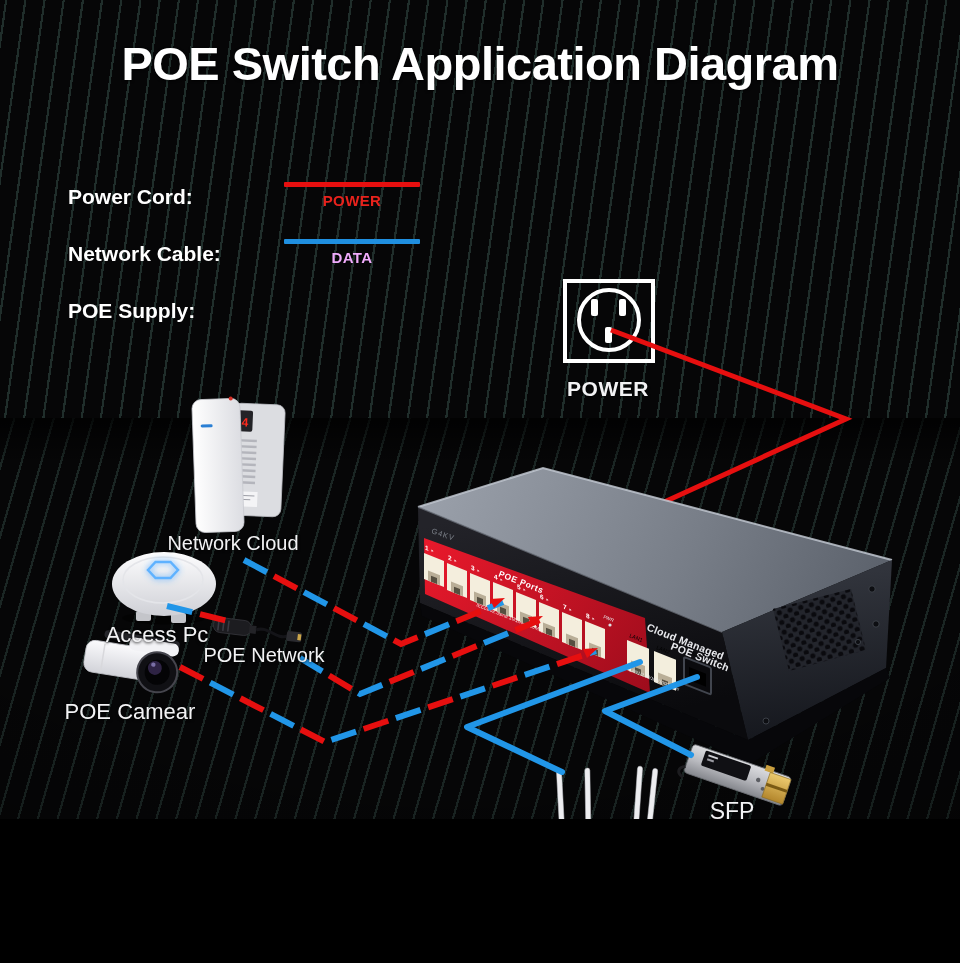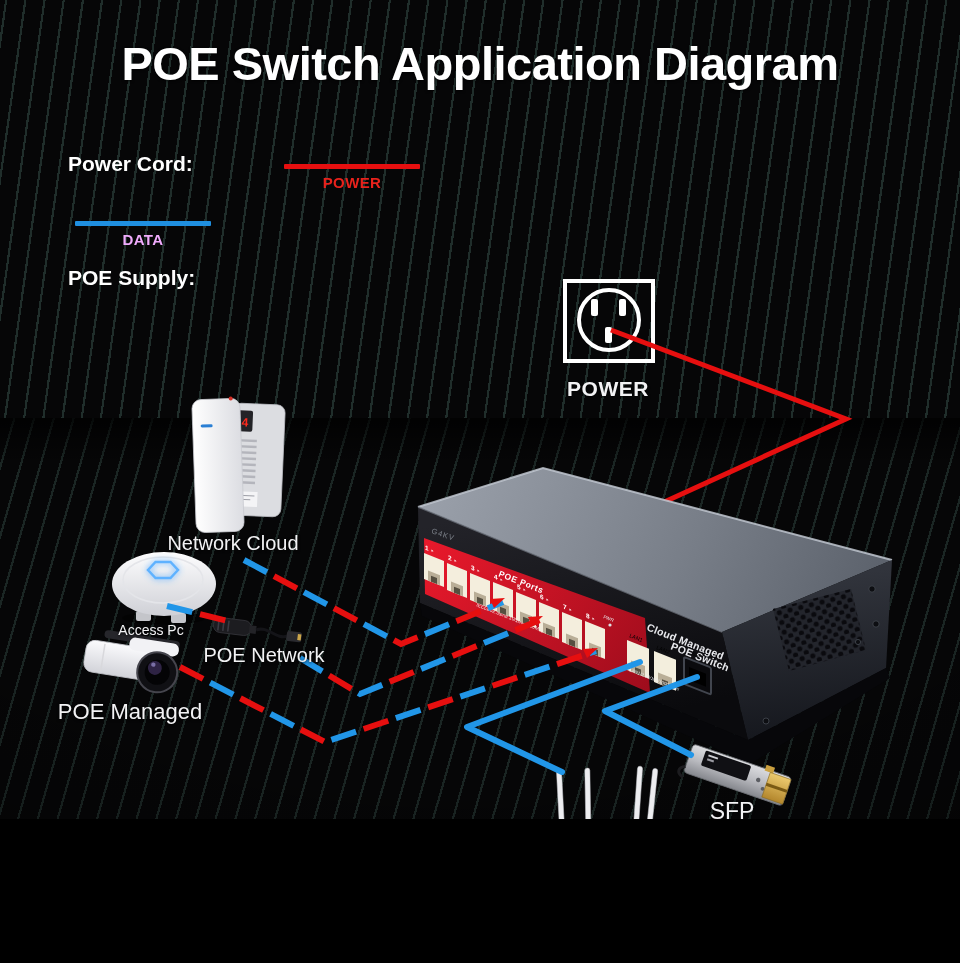--- a/index.html
+++ b/index.html
@@ -17,31 +17,31 @@
            background:linear-gradient(180deg,rgba(0,0,0,.75),transparent);}
   .vignette{position:absolute;inset:0;z-index:1;pointer-events:none;
            background:radial-gradient(120% 95% at 48% 40%,transparent 55%,rgba(0,0,0,.55) 100%);}
   .scene{position:absolute;inset:0;z-index:2;}
   .txt{position:absolute;z-index:3;color:#f2f2f4;text-shadow:0 1px 3px rgba(0,0,0,.85);white-space:nowrap;}
   .ctr{transform:translateX(-50%);}
   .title{left:0;right:0;top:36px;text-align:center;font-size:47px;font-weight:bold;
          letter-spacing:-0.5px;color:#fff;}
   
   .legend{position:absolute;left:68px;top:152px;z-index:3;}
-  .leg-row{display:flex;align-items:flex-start;height:57px;}
+  .leg-row{display:flex;align-items:flex-end;height:57px;}
   .leg-label{width:209px;font-size:21px;font-weight:bold;color:#fff;}
   .leg-graph{width:150px;display:flex;flex-direction:column;align-items:center;padding-top:12px;}
   .leg-line{width:136px;height:5px;border-radius:1px;}
   .leg-power{background:#e60f0f;}
   .leg-data{background:#1f8fe0;}
   .leg-poe{background:repeating-linear-gradient(90deg,#1f8fe0 0 30px,transparent 30px 35px,#e60f0f 35px 65px,transparent 65px 70px);}
   .leg-sub{margin-top:5px;font-size:15px;font-weight:bold;letter-spacing:.4px;}
   .red{color:#e8221c;} .blue{color:#f0abfc;} .white{color:#fff;}
   .lbl-bridge{left:233px;top:532px;font-size:20px;}
-  .lbl-ap{left:151px;top:622px;font-size:14px;}
+  .lbl-ap{left:157px;top:622px;font-size:22px;}
   .lbl-splitter{left:264px;top:644px;font-size:20px;}
   .lbl-camera{left:130px;top:699px;font-size:22px;}
   .lbl-power{left:608px;top:377px;font-size:21px;font-weight:bold;letter-spacing:.5px;}
   .lbl-sfp{left:732px;top:798px;font-size:23px;}
   .lbl-router{left:601px;top:866px;font-size:31px;}
 </style>
 </head>
 <body>
 
 <div class="stage">
@@ -58,20 +58,21 @@
 
   <div class="legend">
     <div class="leg-row">
       <span class="leg-label">Power Cord:</span>
       <span class="leg-graph">
         <i class="leg-line leg-power"></i>
         <b class="leg-sub red">POWER</b>
       </span>
     </div>
     <div class="leg-row">
+      <span class="leg-label">Network Cable:</span>
       <span class="leg-graph">
         <i class="leg-line leg-data"></i>
         <b class="leg-sub blue">DATA</b>
       </span>
     </div>
     <div class="leg-row">
       <span class="leg-label">POE Supply:</span>
     </div>
   </div>
 
@@ -340,21 +341,21 @@
     </g>
     <polygon points="598,648 587,658 583,649" fill="#e60f0f"></polygon>
 
     <polyline points="640,662 467,727 562,772" fill="none" stroke-width="6" stroke-linecap="round" stroke-linejoin="round" stroke="#2196e8"></polyline>
     <polyline points="697,677 605,711 691,755" fill="none" stroke-width="6" stroke-linecap="round" stroke-linejoin="round" stroke="#2196e8"></polyline>
   </svg>
 
   <div class="txt ctr lbl-bridge">Network Cloud</div>
   <div class="txt ctr lbl-ap">Access Pc</div>
   <div class="txt ctr lbl-splitter">POE Network</div>
-  <div class="txt ctr lbl-camera">POE Managed</div>
+  <div class="txt ctr lbl-camera">POE Camear</div>
   <div class="txt ctr lbl-power">POWER</div>
   <div class="txt ctr lbl-sfp">SFP</div>
   <div class="txt ctr lbl-router">router</div>
 </div>
 
 <style>
   .dA{stroke-dasharray:26 42;}
   .dB{stroke-dasharray:26 42;stroke-dashoffset:-34;}
 </style>
 

